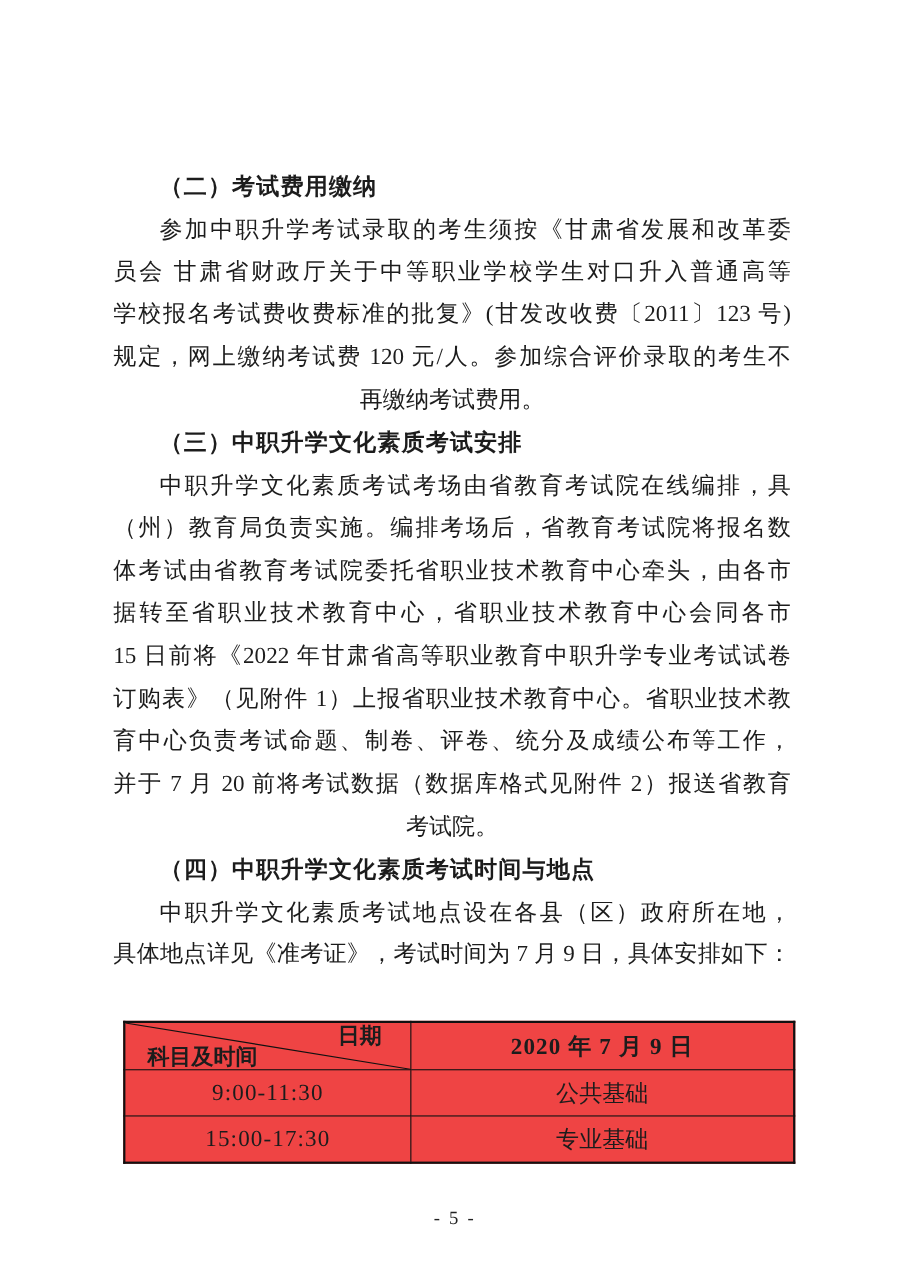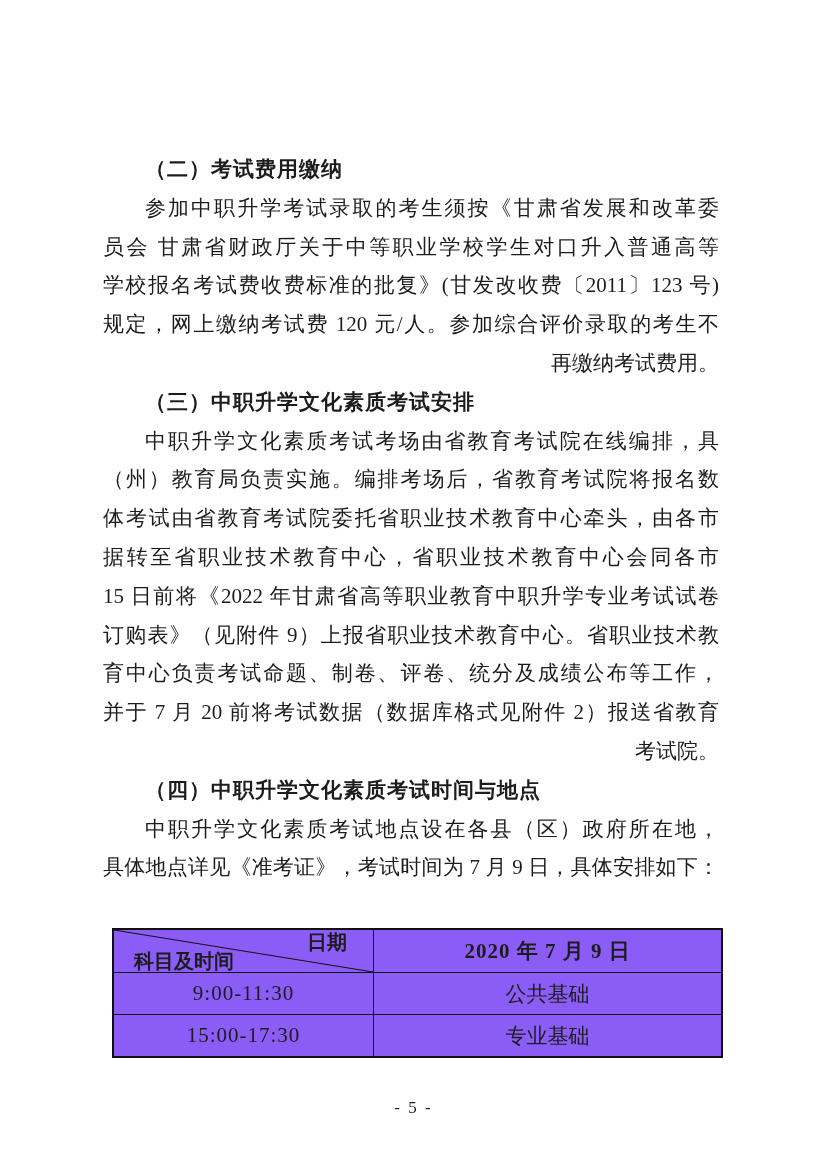--- a/index.html
+++ b/index.html
@@ -9,30 +9,30 @@
     color:#1c1c1c;
   }
   .content{
     position:absolute;left:103px;top:150px;width:616px;
     font-size:21px;line-height:38.8px;
   }
   .h{
     font-weight:700;text-indent:2em;letter-spacing:1px;
     white-space:nowrap;
   }
-  .ln{text-align:right;}
+  .ln{text-align:center;}
   .ln.first{text-indent:2em;}
   .ln.j{
     text-align:justify;text-align-last:justify;
     text-justify:inter-character;
   }
   table.schedule{
     position:absolute;left:112px;top:928px;width:611px;
     border-collapse:collapse;table-layout:fixed;
-    background:#8b5cf6;
+    background:#ef4444;
   }
   table.schedule, table.schedule td{border:1px solid #111;}
   table.schedule{border:2.5px solid #111;}
   table.schedule td{
     text-align:center;vertical-align:middle;
     font-size:21px;padding:0;
   }
   td.corner{width:259px;height:42px;position:relative;padding:0;}
   td.corner svg{position:absolute;left:0;top:0;width:100%;height:100%;display:block;}
   .corner-date{
@@ -62,21 +62,21 @@
     <div class="ln j">员会 甘肃省财政厅关于中等职业学校学生对口升入普通高等</div>
     <div class="ln j">学校报名考试费收费标准的批复》(甘发改收费〔2011〕123 号)</div>
     <div class="ln j">规定，网上缴纳考试费 120 元/人。参加综合评价录取的考生不</div>
     <div class="ln">再缴纳考试费用。</div>
     <div class="h">（三）中职升学文化素质考试安排</div>
     <div class="ln j first">中职升学文化素质考试考场由省教育考试院在线编排，具</div>
     <div class="ln j">（州）教育局负责实施。编排考场后，省教育考试院将报名数</div>
     <div class="ln j">体考试由省教育考试院委托省职业技术教育中心牵头，由各市</div>
     <div class="ln j">据转至省职业技术教育中心，省职业技术教育中心会同各市</div>
     <div class="ln j">15 日前将《2022 年甘肃省高等职业教育中职升学专业考试试卷</div>
-    <div class="ln j">订购表》（见附件 9）上报省职业技术教育中心。省职业技术教</div>
+    <div class="ln j">订购表》（见附件 1）上报省职业技术教育中心。省职业技术教</div>
     <div class="ln j">育中心负责考试命题、制卷、评卷、统分及成绩公布等工作，</div>
     <div class="ln j">并于 7 月 20 前将考试数据（数据库格式见附件 2）报送省教育</div>
     <div class="ln">考试院。</div>
     <div class="h">（四）中职升学文化素质考试时间与地点</div>
     <div class="ln j first">中职升学文化素质考试地点设在各县（区）政府所在地，</div>
     <div class="ln j">具体地点详见《准考证》，考试时间为 7 月 9 日，具体安排如下：</div>
   </div>
 
 <table class="schedule">
   <tbody>

